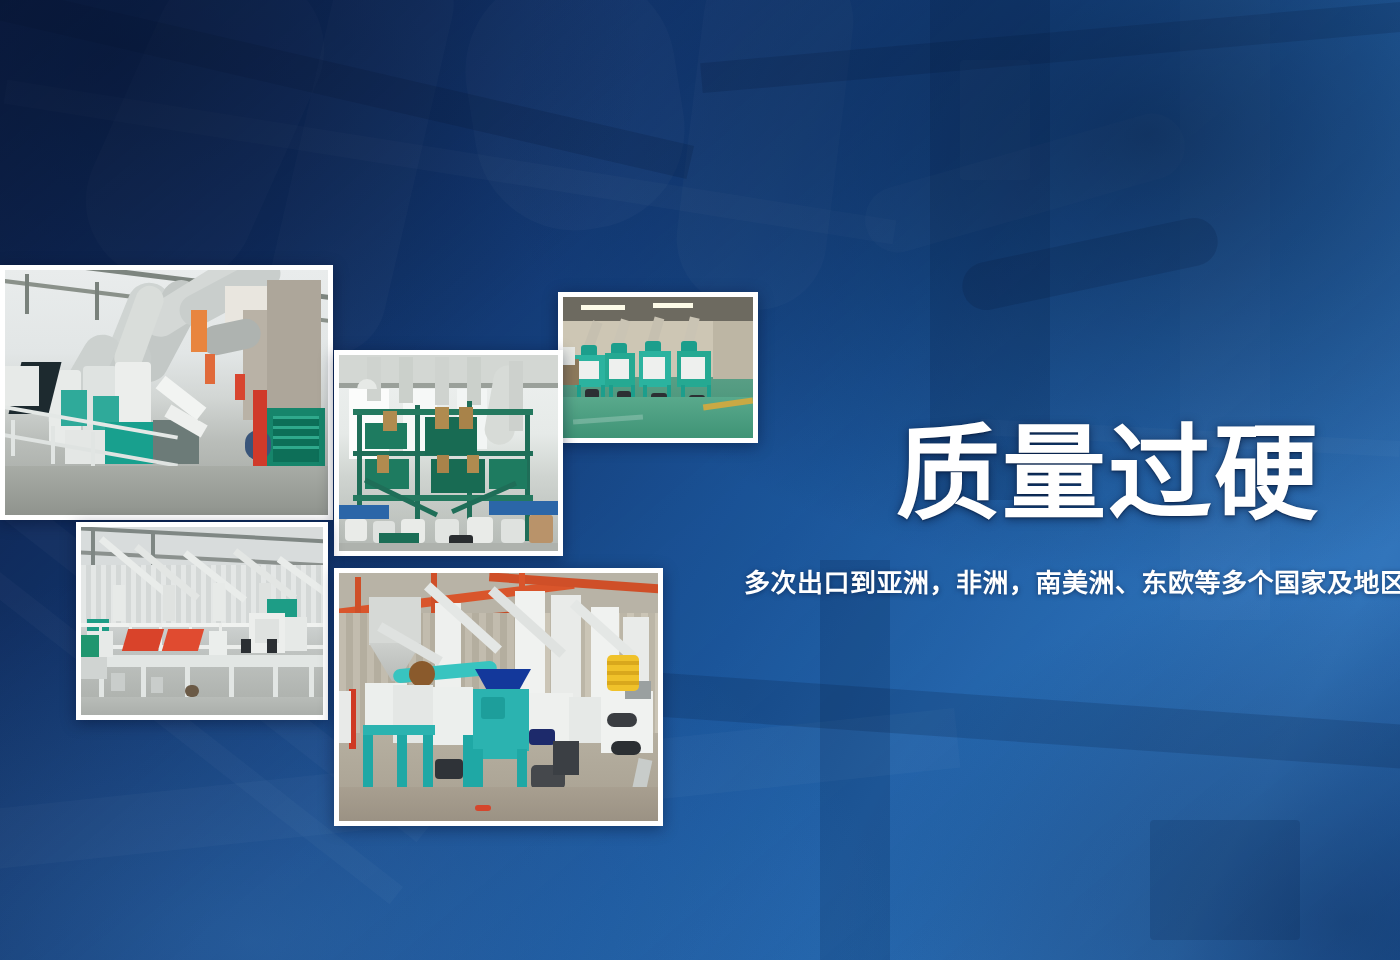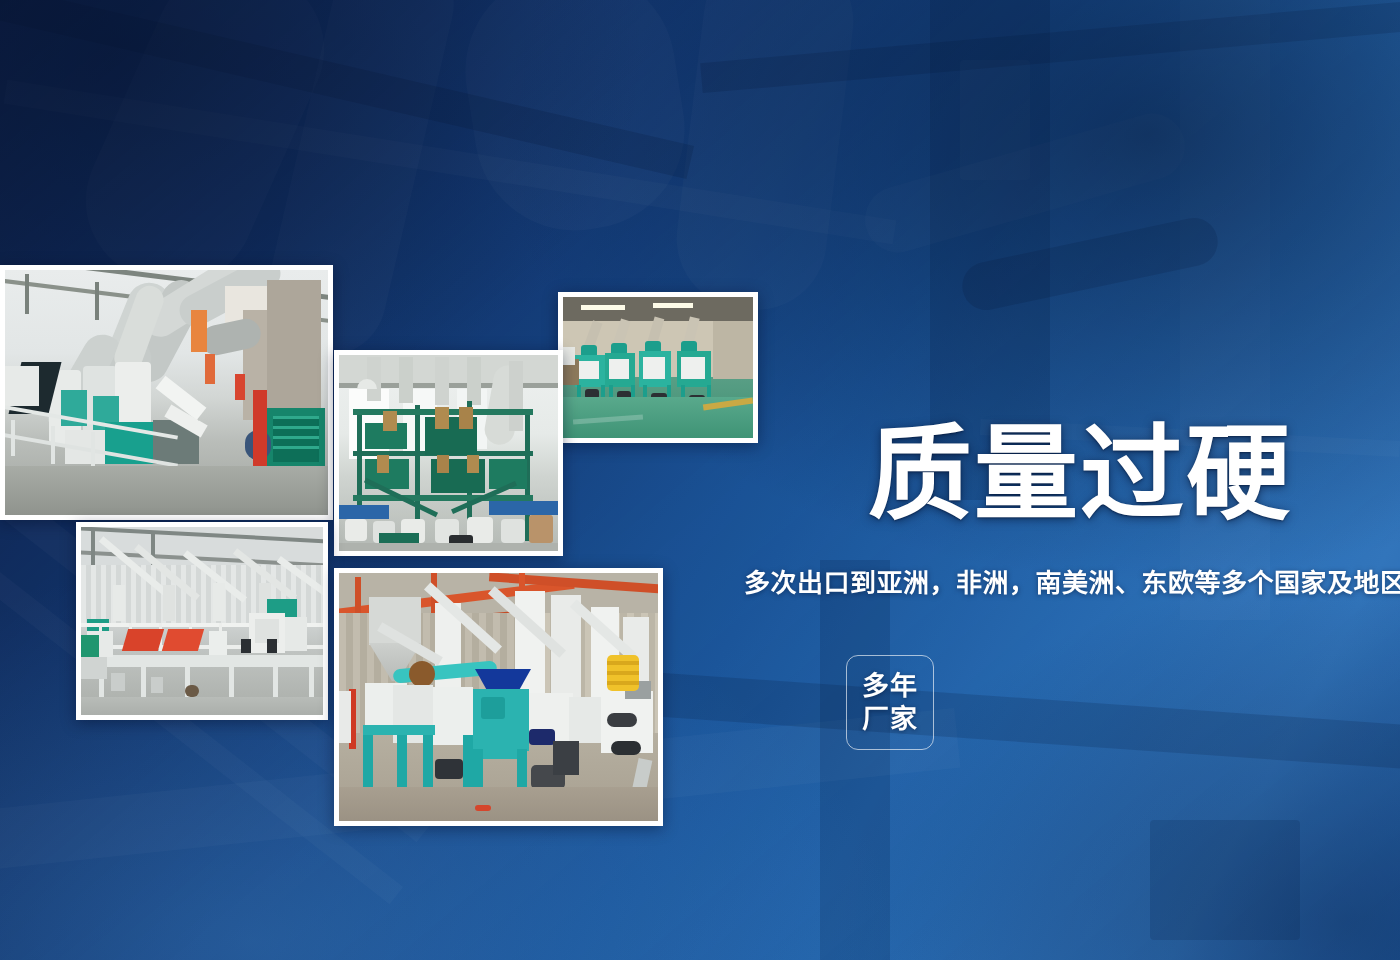--- a/index.html
+++ b/index.html
@@ -94,21 +94,21 @@
      linear-gradient(180deg,#cfc9bb 0%,#c9c3b4 34%,#b9b3a4 56%,#a79f90 100%);}
 
   
   .headline{
     position:absolute;color:#ffffff;
     font-weight:bold;letter-spacing:2px;
     text-shadow:0 2px 10px rgba(0,14,44,.55), 0 1px 2px rgba(0,12,40,.5);
     white-space:nowrap;
   }
   #h1{left:806px;top:292px;font-size:104px;line-height:112px;}
-  #h2{left:868px;top:418px;font-size:104px;line-height:112px;}
+  #h2{left:896px;top:418px;font-size:104px;line-height:112px;}
 
   #subtitle{
     position:absolute;left:744px;top:566px;
     color:#ffffff;font-size:26px;line-height:34px;font-weight:bold;
     letter-spacing:.5px;white-space:nowrap;
     text-shadow:0 1px 5px rgba(0,14,44,.5);
   }
 
   #badges{position:absolute;left:846px;top:655px;display:flex;gap:30px;}
   .badge{
@@ -466,19 +466,15 @@
         <span style="left:136px;top:232px;width:16px;height:6px;background:#d5462c;border-radius:3px;"></span>
       </div>
     </div>
   </div>
 
   <div class="headline" id="h2">质量过硬</div>
 
   <div id="subtitle">多次出口到亚洲，非洲，南美洲、东欧等多个国家及地区</div>
 
   <div id="badges">
-    <div class="badge">
-      <span class="l1">多年</span>
-      <span class="l2">厂家</span>
-    </div>
   </div>
 
 </div>
 
 </body></html>

